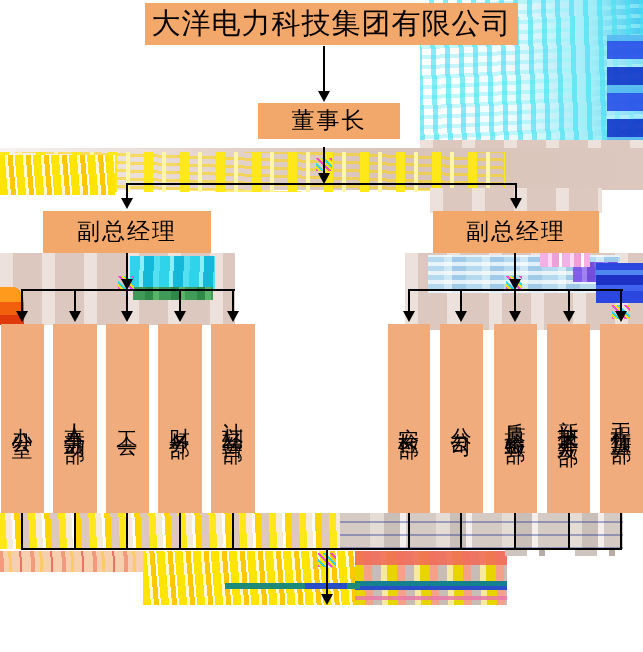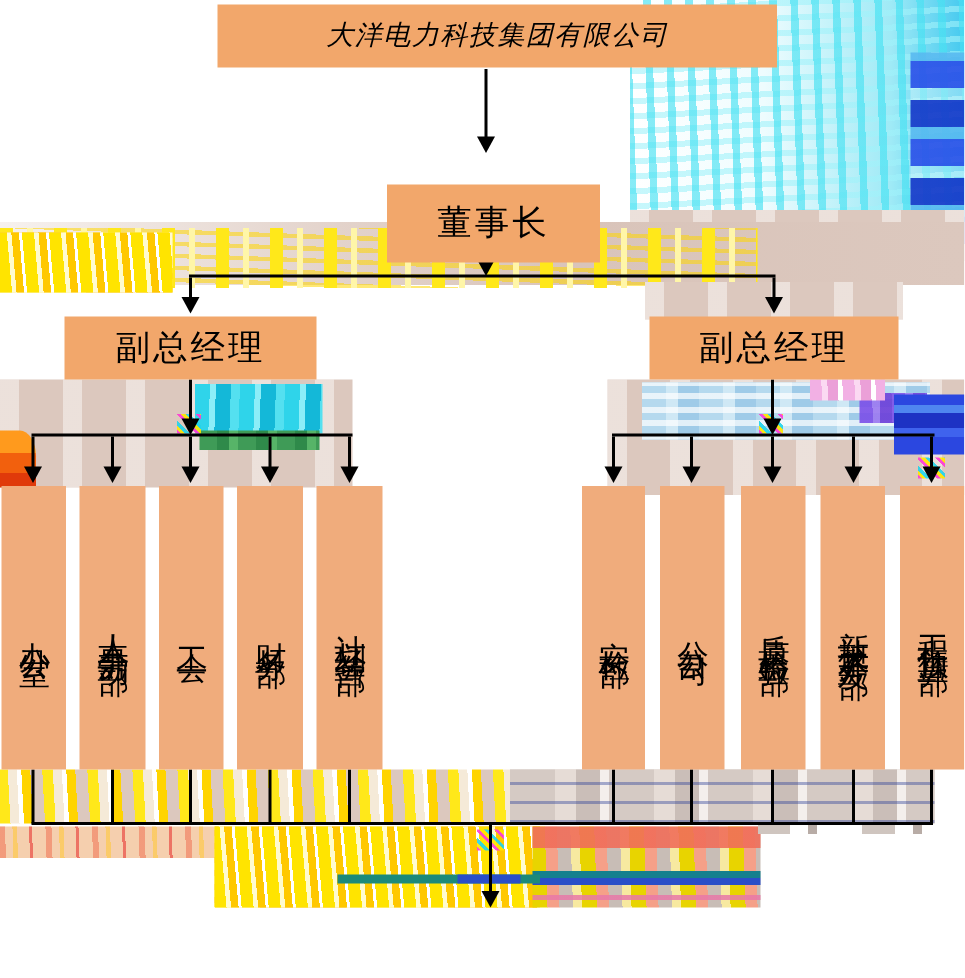--- a/index.html
+++ b/index.html
@@ -3,21 +3,21 @@
 <meta charset="utf-8">
 <style>
   html,body{margin:0;padding:0;background:#fff;}
   #stage{position:relative;width:643px;height:652px;background:#ffffff;overflow:hidden;
          font-family:"Liberation Sans","DejaVu Sans",sans-serif;color:#000;}
 
   
   .node{position:absolute;background:#F2A76B;display:flex;align-items:center;justify-content:center;
         z-index:3;text-align:center;line-height:1.1;}
   .node.light{background:#F0AC7C;}
-  .f25{font-size:18px;letter-spacing:1px;font-style:italic;}
+  .f25{font-size:29px;letter-spacing:1px;}
   .f23{font-size:23px;letter-spacing:2px;}
   .dept span{writing-mode:vertical-rl;text-orientation:upright;font-size:21px;letter-spacing:5px;}
 
   
   .vl{position:absolute;width:2px;background:#000;z-index:2;}
   .hl{position:absolute;height:2px;background:#000;z-index:2;}
   .ah{position:absolute;width:0;height:0;border-left:6px solid transparent;
       border-right:6px solid transparent;border-top:11px solid #000;z-index:2;}
 
   
@@ -149,21 +149,21 @@
   <div class="vl" style="left:568px;top:513px;height:36px;"></div>
   <div class="vl" style="left:620px;top:513px;height:36px;"></div>
   <div class="hl" style="left:21px;top:548px;width:601px;"></div>
   <div class="vl" style="left:326px;top:550px;height:45px;"></div>
   <div class="ah" style="left:321px;top:594px;"></div>
 
   <div class="node f25" style="left:145px;top:3px;width:373px;height:42px;">
     <span>大洋电力科技集团有限公司</span>
   </div>
 
-  <div class="node f23" style="left:258px;top:103px;width:142px;height:52px;margin-top:20px;">
+  <div class="node f23" style="left:258px;top:103px;width:142px;height:36px;">
     <span>董事长</span>
   </div>
 
   <div class="node f23" style="left:43px;top:211px;width:168px;height:42px;">
     <span>副总经理</span>
   </div>
   <div class="node f23" style="left:433px;top:211px;width:166px;height:42px;">
     <span>副总经理</span>
   </div>
 

